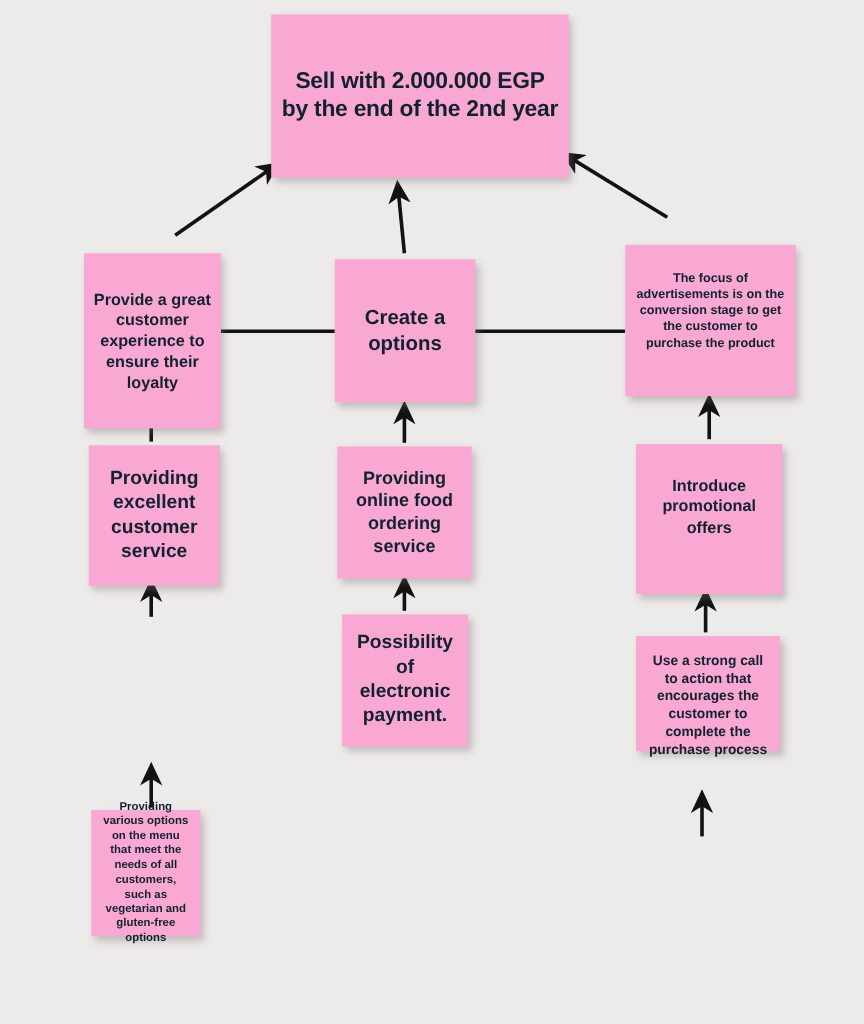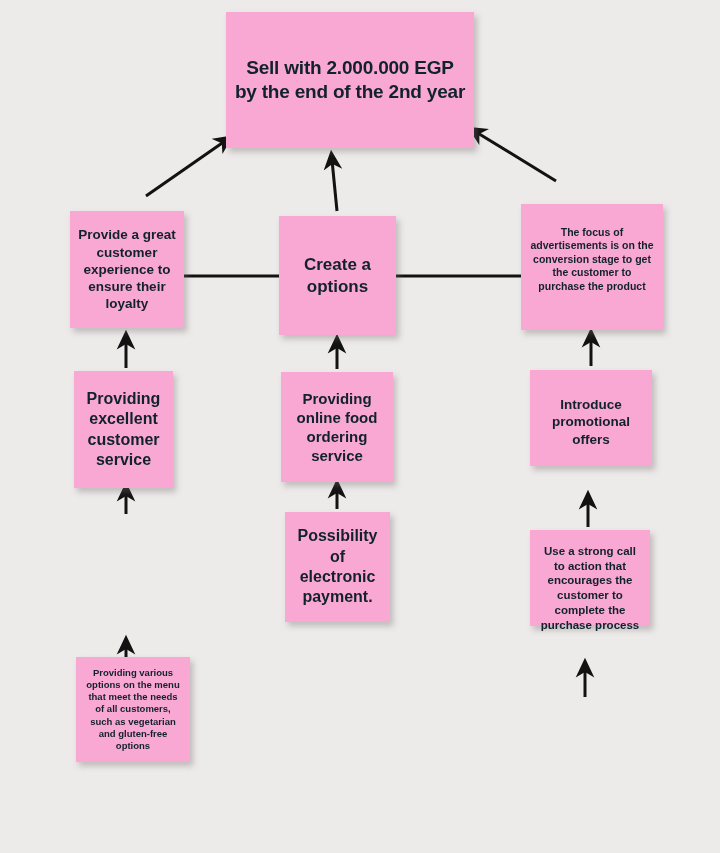--- a/index.html
+++ b/index.html
@@ -47,30 +47,30 @@
   .note.align-top {
     align-items: flex-start;
   }
   .note.italic {
     font-style: italic;
     font-weight: bold;
   }
 
   
   #note-goal        { left: 226px; top: 12px;  width: 248px; height: 136px; font-size: 19px; letter-spacing: -0.2px; }
-  #note-loyalty     { left: 70px;  top: 211px; width: 114px; height: 117px; font-size: 13.5px; }
+  #note-loyalty     { left: 70px;  top: 211px; width: 114px; height: 146px; font-size: 13.5px; }
   #note-website     { left: 279px; top: 216px; width: 117px; height: 119px; font-size: 17px; }
   #note-ads-focus   { left: 521px; top: 204px; width: 142px; height: 126px; font-size: 10.5px; }
-  #note-excellent   { left: 74px;  top: 371px; width: 99px; height: 117px; font-size: 16px; }
+  #note-excellent   { left: 74px;  top: 371px; width: 109px; height: 117px; font-size: 16px; }
   #note-online-food { left: 281px; top: 372px; width: 112px; height: 110px; font-size: 15px; }
-  #note-promo       { left: 530px; top: 370px; width: 122px; height: 96px; font-size: 13.5px; }
+  #note-promo       { left: 530px; top: 370px; width: 122px; height: 125px; font-size: 13.5px; }
   #note-fresh       { left: 74px;  top: 517px; width: 106px; height: 110px; font-size: 15px; }
   #note-payment     { left: 285px; top: 512px; width: 105px; height: 110px; font-size: 16px; justify-content: flex-end; }
   #note-cta         { left: 530px; top: 530px; width: 120px; height: 96px; font-size: 11.5px; justify-content: center; }
-  #note-menu-opts   { left: 76px;  top: 657px; width: 114px; height: 105px; font-size: 9.5px; }
+  #note-menu-opts   { left: 76px;  top: 675px; width: 91px; height: 105px; font-size: 9.5px; }
   #note-campaigns   { left: 531px; top: 700px; width: 121px; height: 129px; font-size: 10.5px; }
 
   
   #note-ads-focus .txt { padding-top: 16px; }
   #note-promo .txt { padding-top: 20px; }
   #note-cta .txt { padding-top: 8px; }
 </style>
 </head>
 <body>
 

